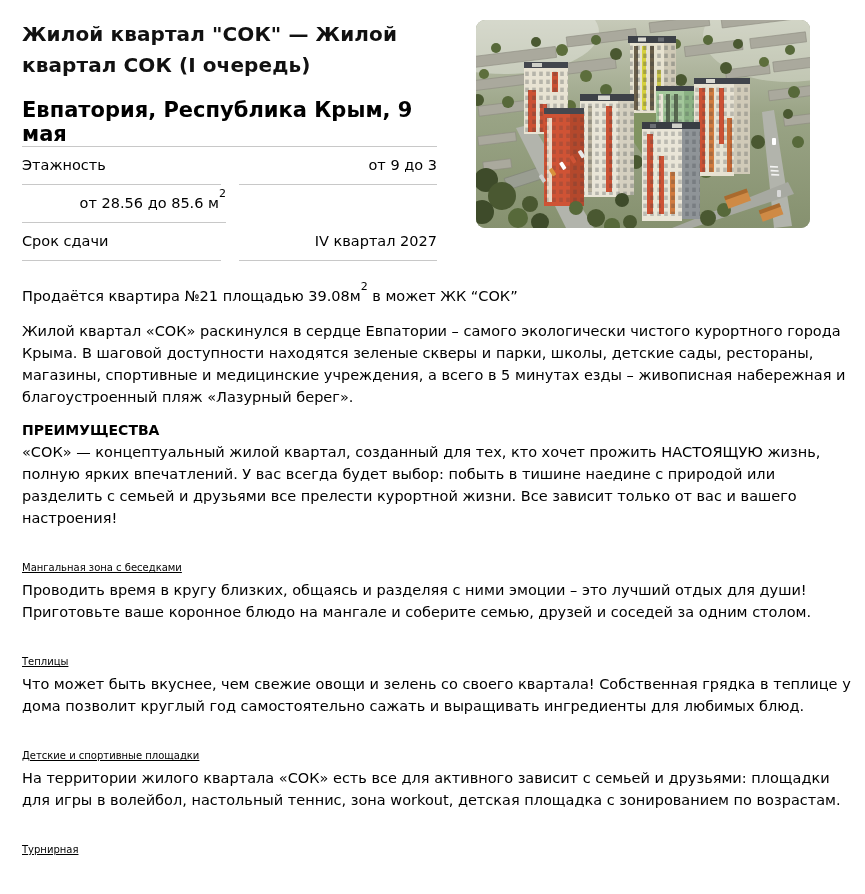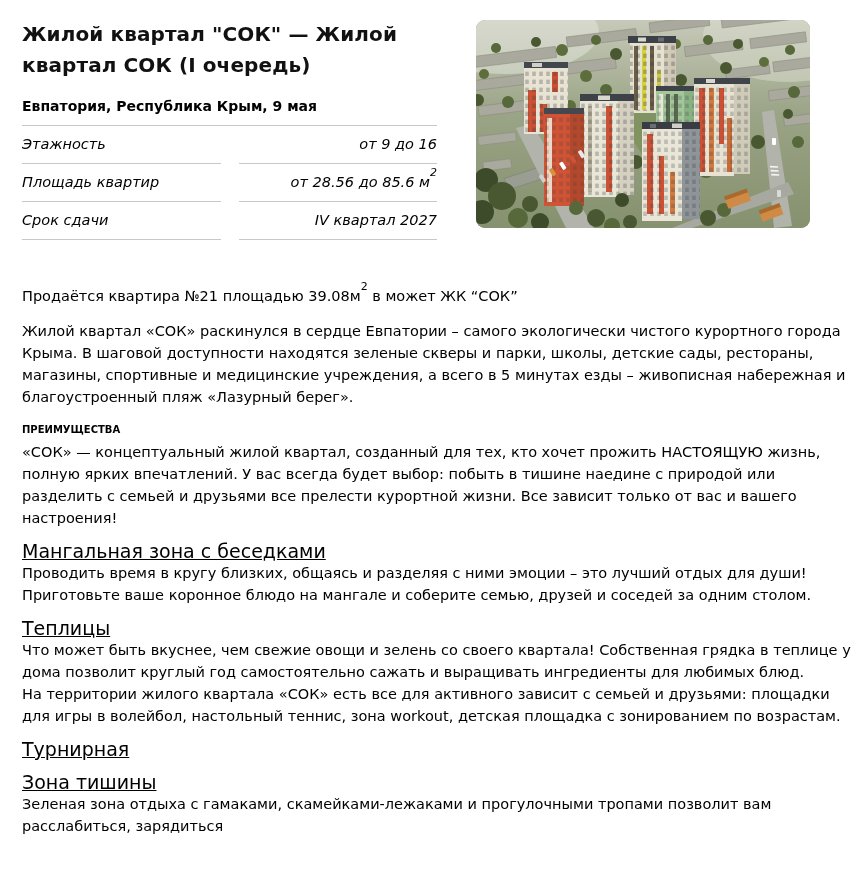--- a/index.html
+++ b/index.html
@@ -11,63 +11,62 @@
     color: #000;
   }
   .top { position: absolute; left: 0; top: 0; width: 865px; height: 260px; }
   .left-col { position: absolute; left: 22px; top: 19px; width: 444px; }
   h1.page-title {
     font-size: 20px; line-height: 31px; font-weight: 700;
     margin: 0; letter-spacing: .1px; color: #111;
   }
   .info { width: 415px; margin-top: 17px; }
   .loc {
-    font-size: 14px; font-weight: 700;
-    padding-bottom: 11px; border-bottom: 1px solid #c8c8c8;
-  }
-  .irow { display: flex; gap: 18px; font-style: italic; }
+    font-size: 21px; font-weight: 700;
+    border-bottom: 1px solid #c8c8c8;
+  }
+  .irow { display: flex; gap: 18px; }
   .cl, .cr {
     border-bottom: 1px solid #c8c8c8;
     padding: 10px 0 10px; font-size: 14.5px; line-height: 17px;
   }
   .cl { width: 205px; }
   .cr { width: 204px; text-align: right; }
   sup.sq { font-size: 11px; line-height: 0; position: relative; top: -5px; }
   .photo {
     position: absolute; left: 476px; top: 20px;
     width: 334px; height: 208px;
     border-radius: 9px; overflow: hidden; background: #9aa188;
   }
   .photo svg { display: block; }
   .desc {
     position: absolute; left: 22px; top: 285px; width: 830px;
     font-size: 14.5px; line-height: 22px;
   }
   .desc p { margin: 0; }
   .desc p.lead { margin-bottom: 13px; }
-  h2.adv { font-size: 10px; font-weight: 700; margin: 11px 0 0; line-height: 22px; }
+  h2.adv { font-size: 14px; font-weight: 700; margin: 11px 0 0; line-height: 22px; }
   h3.sec {
-    font-size: 19px; font-weight: 400; margin: 11px 0 0;
+    font-size: 10px; font-weight: 400; margin: 28px 0 0;
     line-height: 22px; text-decoration: underline;
   }
 </style>
 </head>
 <body>
 
 <div class="top">
   <div class="left-col">
     <h1 class="page-title">Жилой квартал "СОК" — Жилой квартал СОК (I очередь)</h1>
     <div class="info">
       <div class="loc">Евпатория, Республика Крым, 9 мая</div>
       <div class="irow">
         <div class="cl">Этажность</div>
-        <div class="cr"><span>от 9 до 16</span><sup class="sq"></sup></div>
+        <div class="cr"><span>от 9 до 3</span><sup class="sq"></sup></div>
       </div>
       <div class="irow">
-        <div class="cl">Площадь квартир</div>
         <div class="cr"><span>от 28.56 до 85.6 м</span><sup class="sq">2</sup></div>
       </div>
       <div class="irow">
         <div class="cl">Срок сдачи</div>
         <div class="cr"><span>IV квартал 2027</span><sup class="sq"></sup></div>
       </div>
     </div>
   </div>
 
   <div class="photo">
@@ -273,20 +272,21 @@
 
   <div>
     <h3 class="sec">Мангальная зона с беседками</h3>
     <p>Проводить время в кругу близких, общаясь и разделяя с ними эмоции – это лучший отдых для души! Приготовьте ваше коронное блюдо на мангале и соберите семью, друзей и соседей за одним столом.</p>
   </div>
   <div>
     <h3 class="sec">Теплицы</h3>
     <p>Что может быть вкуснее, чем свежие овощи и зелень со своего квартала! Собственная грядка в теплице у дома позволит круглый год самостоятельно сажать и выращивать ингредиенты для любимых блюд.</p>
   </div>
   <div>
+    <h3 class="sec">Детские и спортивные площадки</h3>
     <p>На территории жилого квартала «СОК» есть все для активного зависит с семьей и друзьями: площадки для игры в волейбол, настольный теннис, зона workout, детская площадка с зонированием по возрастам.</p>
   </div>
   <div>
     <h3 class="sec">Турнирная</h3>
   </div>
   <div>
     <h3 class="sec">Зона тишины</h3>
     <p>Зеленая зона отдыха с гамаками, скамейками-лежаками и прогулочными тропами позволит вам расслабиться, зарядиться</p>
   </div>
 </div>

